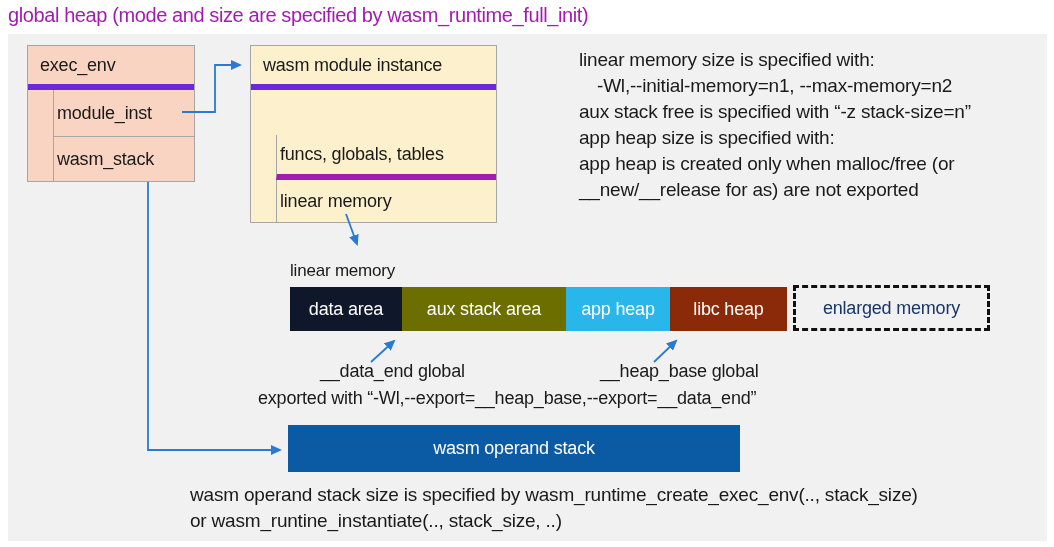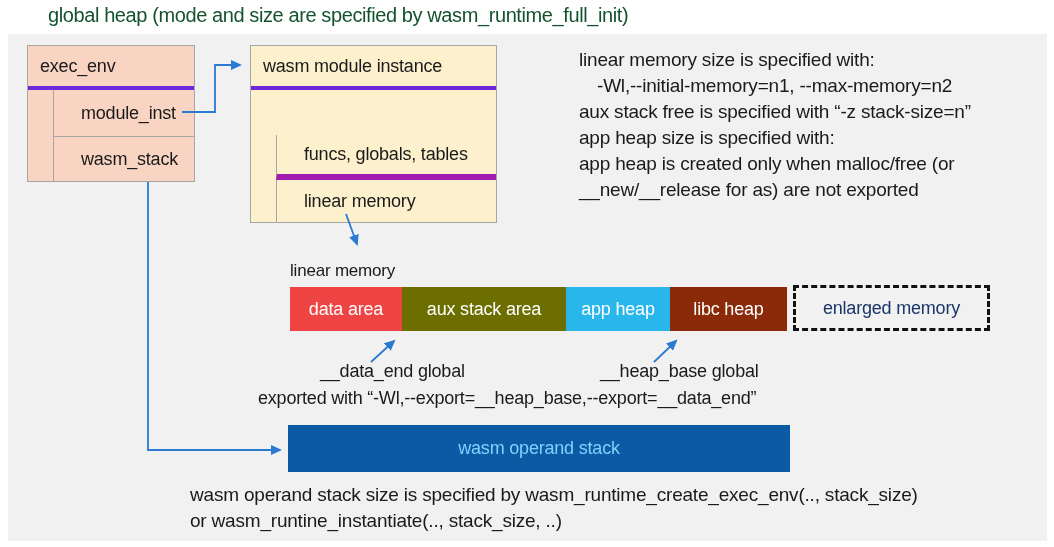--- a/index.html
+++ b/index.html
@@ -3,81 +3,80 @@
 <meta charset="utf-8">
 <style>
   html,body{margin:0;padding:0;background:#ffffff;}
   .stage{
     position:relative;width:1054px;height:547px;
     font-family:"Liberation Sans",sans-serif;color:#1a1a1a;
     overflow:hidden;background:#ffffff;
   }
   .abs{position:absolute;}
   .title{
-    left:8px;top:4px;font-size:20px;letter-spacing:-0.4px;color:#14532d;
+    left:8px;top:4px;font-size:20px;letter-spacing:-0.4px;color:#a21caf;
     white-space:nowrap;
-    margin-left:40px;
   }
   .panel{left:8px;top:34px;width:1039px;height:507px;background:#f1f1f1;}
 
   
   .structbox{border:1px solid #a6a6a6;box-sizing:border-box;}
   .execenv{left:27px;top:45px;width:168px;height:137px;background:#f9d4c3;}
   .modinstance{left:250px;top:45px;width:247px;height:178px;background:#fcf0cd;}
   .structbox .hdr{
     position:absolute;left:0;right:0;top:0;height:44px;
-    border-bottom:4px solid #6d28d9;box-sizing:border-box;
+    border-bottom:6px solid #6d28d9;box-sizing:border-box;
     display:flex;align-items:center;padding-left:12px;
     font-size:18px;letter-spacing:-0.2px;white-space:nowrap;
   }
   .structbox .row{
     position:absolute;left:25px;right:0;box-sizing:border-box;
     border-left:1px solid #a6a6a6;
-    display:flex;align-items:center;padding-left:27px;
+    display:flex;align-items:center;padding-left:3px;
     font-size:18px;letter-spacing:-0.2px;white-space:nowrap;
   }
   .execenv .row1{top:44px;height:47px;border-bottom:1px solid #a6a6a6;}
   .execenv .row2{top:91px;bottom:0;}
   .modinstance .rowA{top:44px;height:45px;border-bottom:1px solid #a6a6a6;}
   .modinstance .rowB{top:89px;height:45px;border-bottom:6px solid #a21caf;align-items:center;}
   .modinstance .rowC{top:134px;bottom:0;}
 
   
   .notes-right{left:531px;top:47px;width:505px;font-size:19px;line-height:26px;letter-spacing:-0.2px;margin-left:48px;}
   .notes-right .line{white-space:nowrap;}
   .notes-right .indent{padding-left:18px;}
 
   
   .lm-label{left:290px;top:261px;font-size:17px;letter-spacing:-0.2px;}
   .lm-bar{left:290px;top:287px;height:44px;display:flex;}
   .lm-seg{
     height:100%;display:flex;align-items:center;justify-content:center;
     color:#ffffff;font-size:18px;letter-spacing:-0.2px;white-space:nowrap;
   }
-  .seg-data{width:112px;background:#ef4444;}
+  .seg-data{width:112px;background:#0f172a;}
   .seg-aux{width:164px;background:#6c6e00;}
   .seg-appheap{width:104px;background:#29b6ea;}
   .seg-libc{width:117px;background:#8a2a08;}
   .enlarged{
     left:793px;top:285px;width:197px;height:46px;box-sizing:border-box;
     border:3px dashed #111111;background:#f1f1f1;
     display:flex;align-items:center;justify-content:center;
     color:#1a3668;font-size:18px;letter-spacing:-0.2px;white-space:nowrap;
   }
 
   
   .lbl-dataend{left:320px;top:361px;font-size:18px;letter-spacing:-0.2px;white-space:nowrap;}
   .lbl-heapbase{left:600px;top:361px;font-size:18px;letter-spacing:-0.2px;white-space:nowrap;}
   .lbl-exported{left:258px;top:388px;font-size:18px;letter-spacing:-0.2px;white-space:nowrap;}
 
   
   .opstack{
-    left:288px;top:425px;width:502px;height:47px;background:#0b5ba4;
+    left:288px;top:425px;width:452px;height:47px;background:#0b5ba4;
     display:flex;align-items:center;justify-content:center;
-    color:#7dd3fc;font-size:18px;letter-spacing:-0.2px;white-space:nowrap;
+    color:#ffffff;font-size:18px;letter-spacing:-0.2px;white-space:nowrap;
   }
   .notes-bottom{left:190px;top:482px;font-size:19px;line-height:26px;letter-spacing:-0.2px;}
   .notes-bottom .line{white-space:nowrap;}
 
   svg.arrows{left:0;top:0;width:1054px;height:547px;pointer-events:none;}
 </style>
 </head>
 <body>
 
 <div class="stage">

